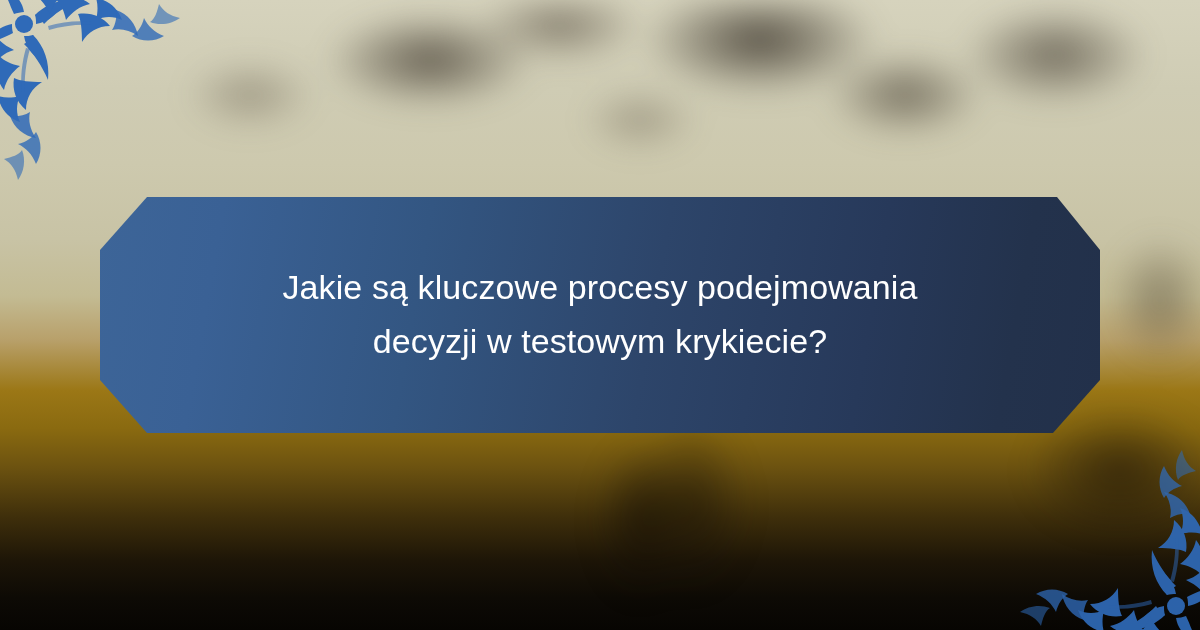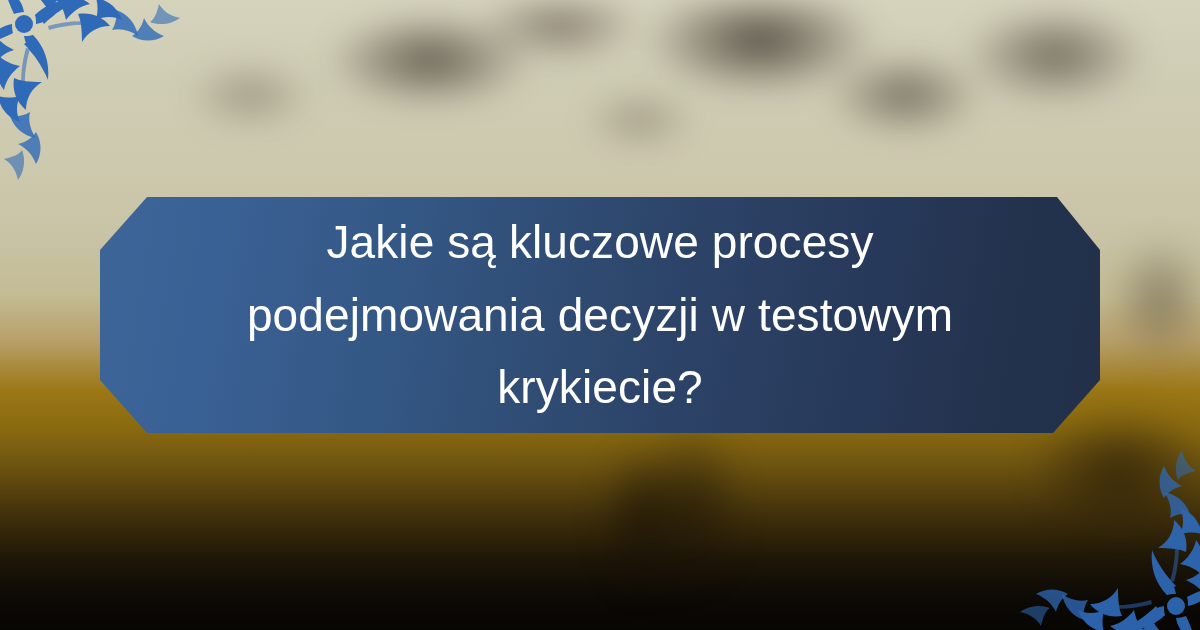--- a/index.html
+++ b/index.html
@@ -83,21 +83,21 @@
     display: flex;
     align-items: center;
     justify-content: center;
   }
 
   #headline {
     margin: 0;
     padding: 0 90px;
     text-align: center;
     color: #ffffff;
-    font-size: 46px;
+    font-size: 34px;
     line-height: 1.58;
     font-weight: 400;
     letter-spacing: .1px;
     max-width: 720px;
   }
 </style>
 </head>
 <body>
 
 <div id="card">

